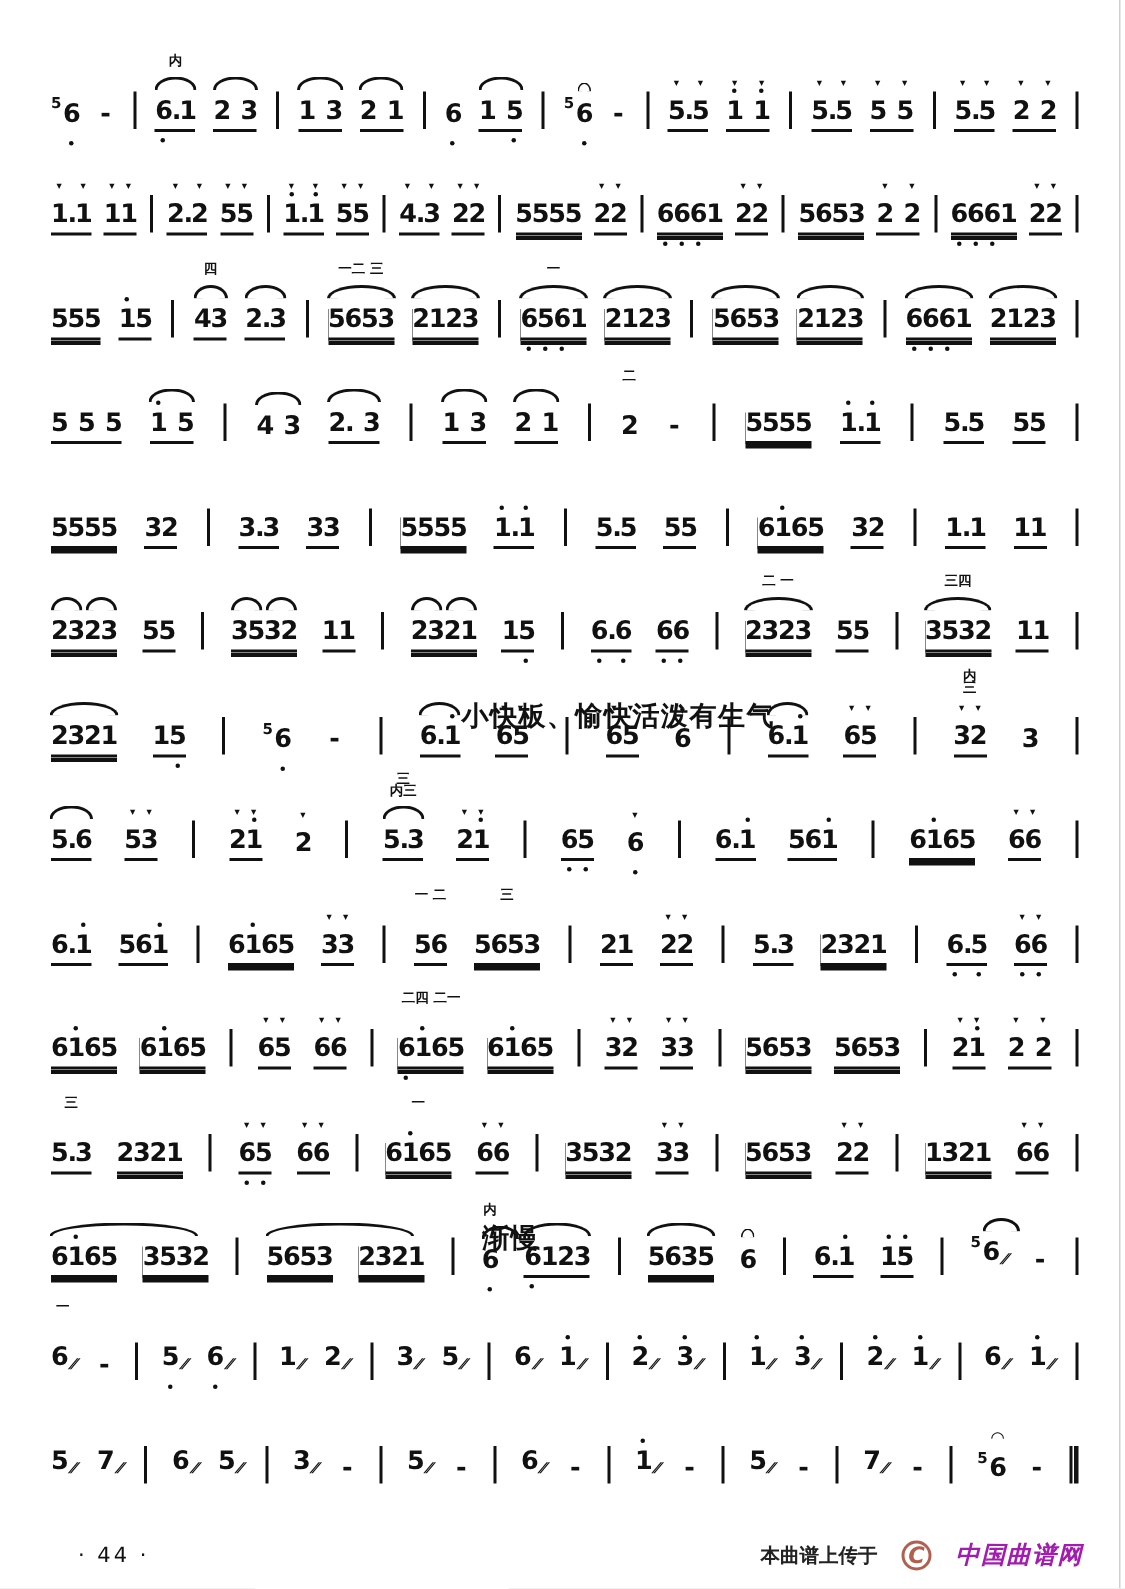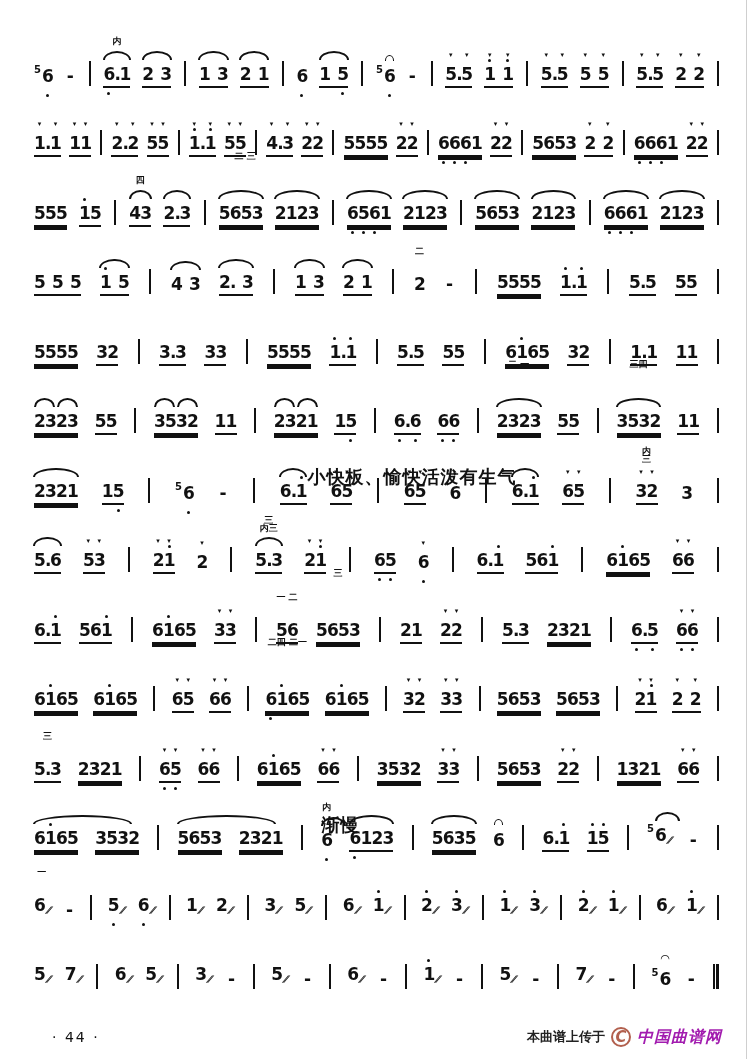--- a/index.html
+++ b/index.html
@@ -17,21 +17,21 @@
   .line-annot {
     position:absolute; top:18px; font-size:18px; font-weight:bold;
     white-space:nowrap; letter-spacing:1px;
   }
   .grp { position:relative; display:inline-block; text-align:center; }
   .digits {
     display:inline-block; font-size:17px; font-weight:bold; line-height:20px;
     letter-spacing:0; padding-bottom:2px; white-space:nowrap;
   }
   .digits.u1 { border-bottom:2px solid #111; }
-  .digits.u2 { border-bottom:2px solid #111; box-shadow:0 3px 0 #111;margin-top:24px; }
+  .digits.u2 { border-bottom:2px solid #111; box-shadow:0 3px 0 #111; }
   .chs { position:relative; display:inline-block; }
   .ch { position:relative; display:inline-block; width:11px; text-align:center; }
   .ch.dot { width:5px; }
   .sp { display:inline-block; width:7px; }
   .ch.hi::before {
     content:""; position:absolute; top:-5px; left:50%; margin-left:-1.5px;
     width:3px; height:3px; border-radius:50%; background:#111;
   }
   .ch.lo::after {
     content:""; position:absolute; bottom:-11px; left:50%; margin-left:-1.5px;
@@ -64,21 +64,21 @@
   .bar { display:inline-block; width:2px; height:25px; background:#111; margin:0 1px 2px 1px; }
   .bar.final {
     width:6px; background:none; border-left:2px solid #111; border-right:3px solid #111;
   }
   .footer {
     position:absolute; left:0; right:0; bottom:8px; height:28px;
     display:flex; align-items:center; justify-content:space-between;
     padding:0 28px 0 52px;
   }
   .pagenum { font-size:14px; font-weight:normal; letter-spacing:2px; }
-  .uploader { display:flex; align-items:center; gap:6px; font-size:13px; }
+  .uploader { display:flex; align-items:center; gap:16px; font-size:13px; }
   .uptext { color:#222; font-weight:bold; }
   .sitelogo {
     font-weight:bold; font-size:15px; font-style:italic;
     border:2px solid; border-radius:50%; width:20px; height:20px;
     display:inline-flex; align-items:center; justify-content:center;
   }
   .sitename { font-weight:bold; font-size:16px; font-style:italic; letter-spacing:1px; }
   .scan-edge { position:absolute; top:0; bottom:0; right:3px; width:1px; background:#cfcfcf; }
 </style>
 </head>

